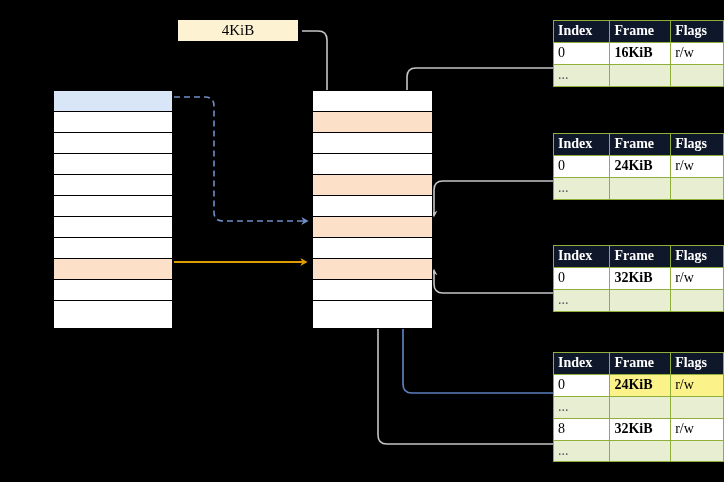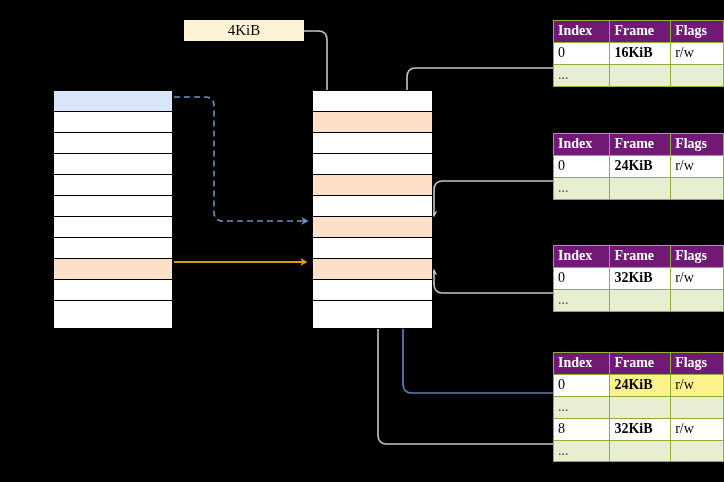--- a/index.html
+++ b/index.html
@@ -19,21 +19,21 @@
   .chip{position:absolute;background:#fdf2d2;color:#000;
         display:flex;align-items:center;justify-content:center;
         font-size:15px;line-height:1;box-sizing:border-box;}
 
   
   .ptable{position:absolute;border-collapse:collapse;background:#fff;
           border:1px solid #7a9e2e;box-sizing:border-box;}
   .ptable td,.ptable th{border:1px solid #8fae3c;padding:1px 4px;
           font-size:14px;line-height:1.35;text-align:left;color:#000;
           font-family:"Liberation Serif",serif;white-space:nowrap;}
-  .ptable th{background:#701a75;color:#fff;font-weight:bold;}
+  .ptable th{background:#0f172a;color:#fff;font-weight:bold;}
   .ptable td{background:#fff;}
   .ptable tr.ellip td{background:#e8eed2;color:#555;}
   .ptable td.hl{background:#fbf28a;}
   .c-index{width:52px;}
   .c-frame{width:56px;font-weight:bold;}
   .c-flags{width:48px;}
 </style>
 </head>
 <body>
 
@@ -65,21 +65,21 @@
 
     <path d="M556,444 L387,444 Q378,444 378,435 L378,272" fill="none" stroke="#c5c5c5" stroke-width="1.6" marker-end="url(#mk-gray)"></path>
 
     <path d="M556,393 L412,393 Q403,393 403,384 L403,230" fill="none" stroke="#5b7fbd" stroke-width="1.7" marker-end="url(#mk-blue)"></path>
 
     <path d="M174,97 L205,97 Q214,97 214,106 L214,212 Q214,221 223,221 L305,221" fill="none" stroke="#6f8fc7" stroke-width="1.6" stroke-dasharray="6,4" marker-end="url(#mk-bluedash)"></path>
 
     <path d="M174,262 L304,262" fill="none" stroke="#e09c00" stroke-width="2" marker-end="url(#mk-orange)"></path>
   </svg>
 
-  <div class="chip" style="left:184px;top:20px;width:120px;height:21px;">
+  <div class="chip" style="left:178px;top:20px;width:120px;height:21px;">
     <span>4KiB</span>
   </div>
 
   <div class="col" id="left-col" style="left:53px;top:90px;width:120px;height:239px;">
       <div class="cell blue"></div>
       <div class="cell"></div>
       <div class="cell"></div>
       <div class="cell"></div>
       <div class="cell"></div>
       <div class="cell"></div>

